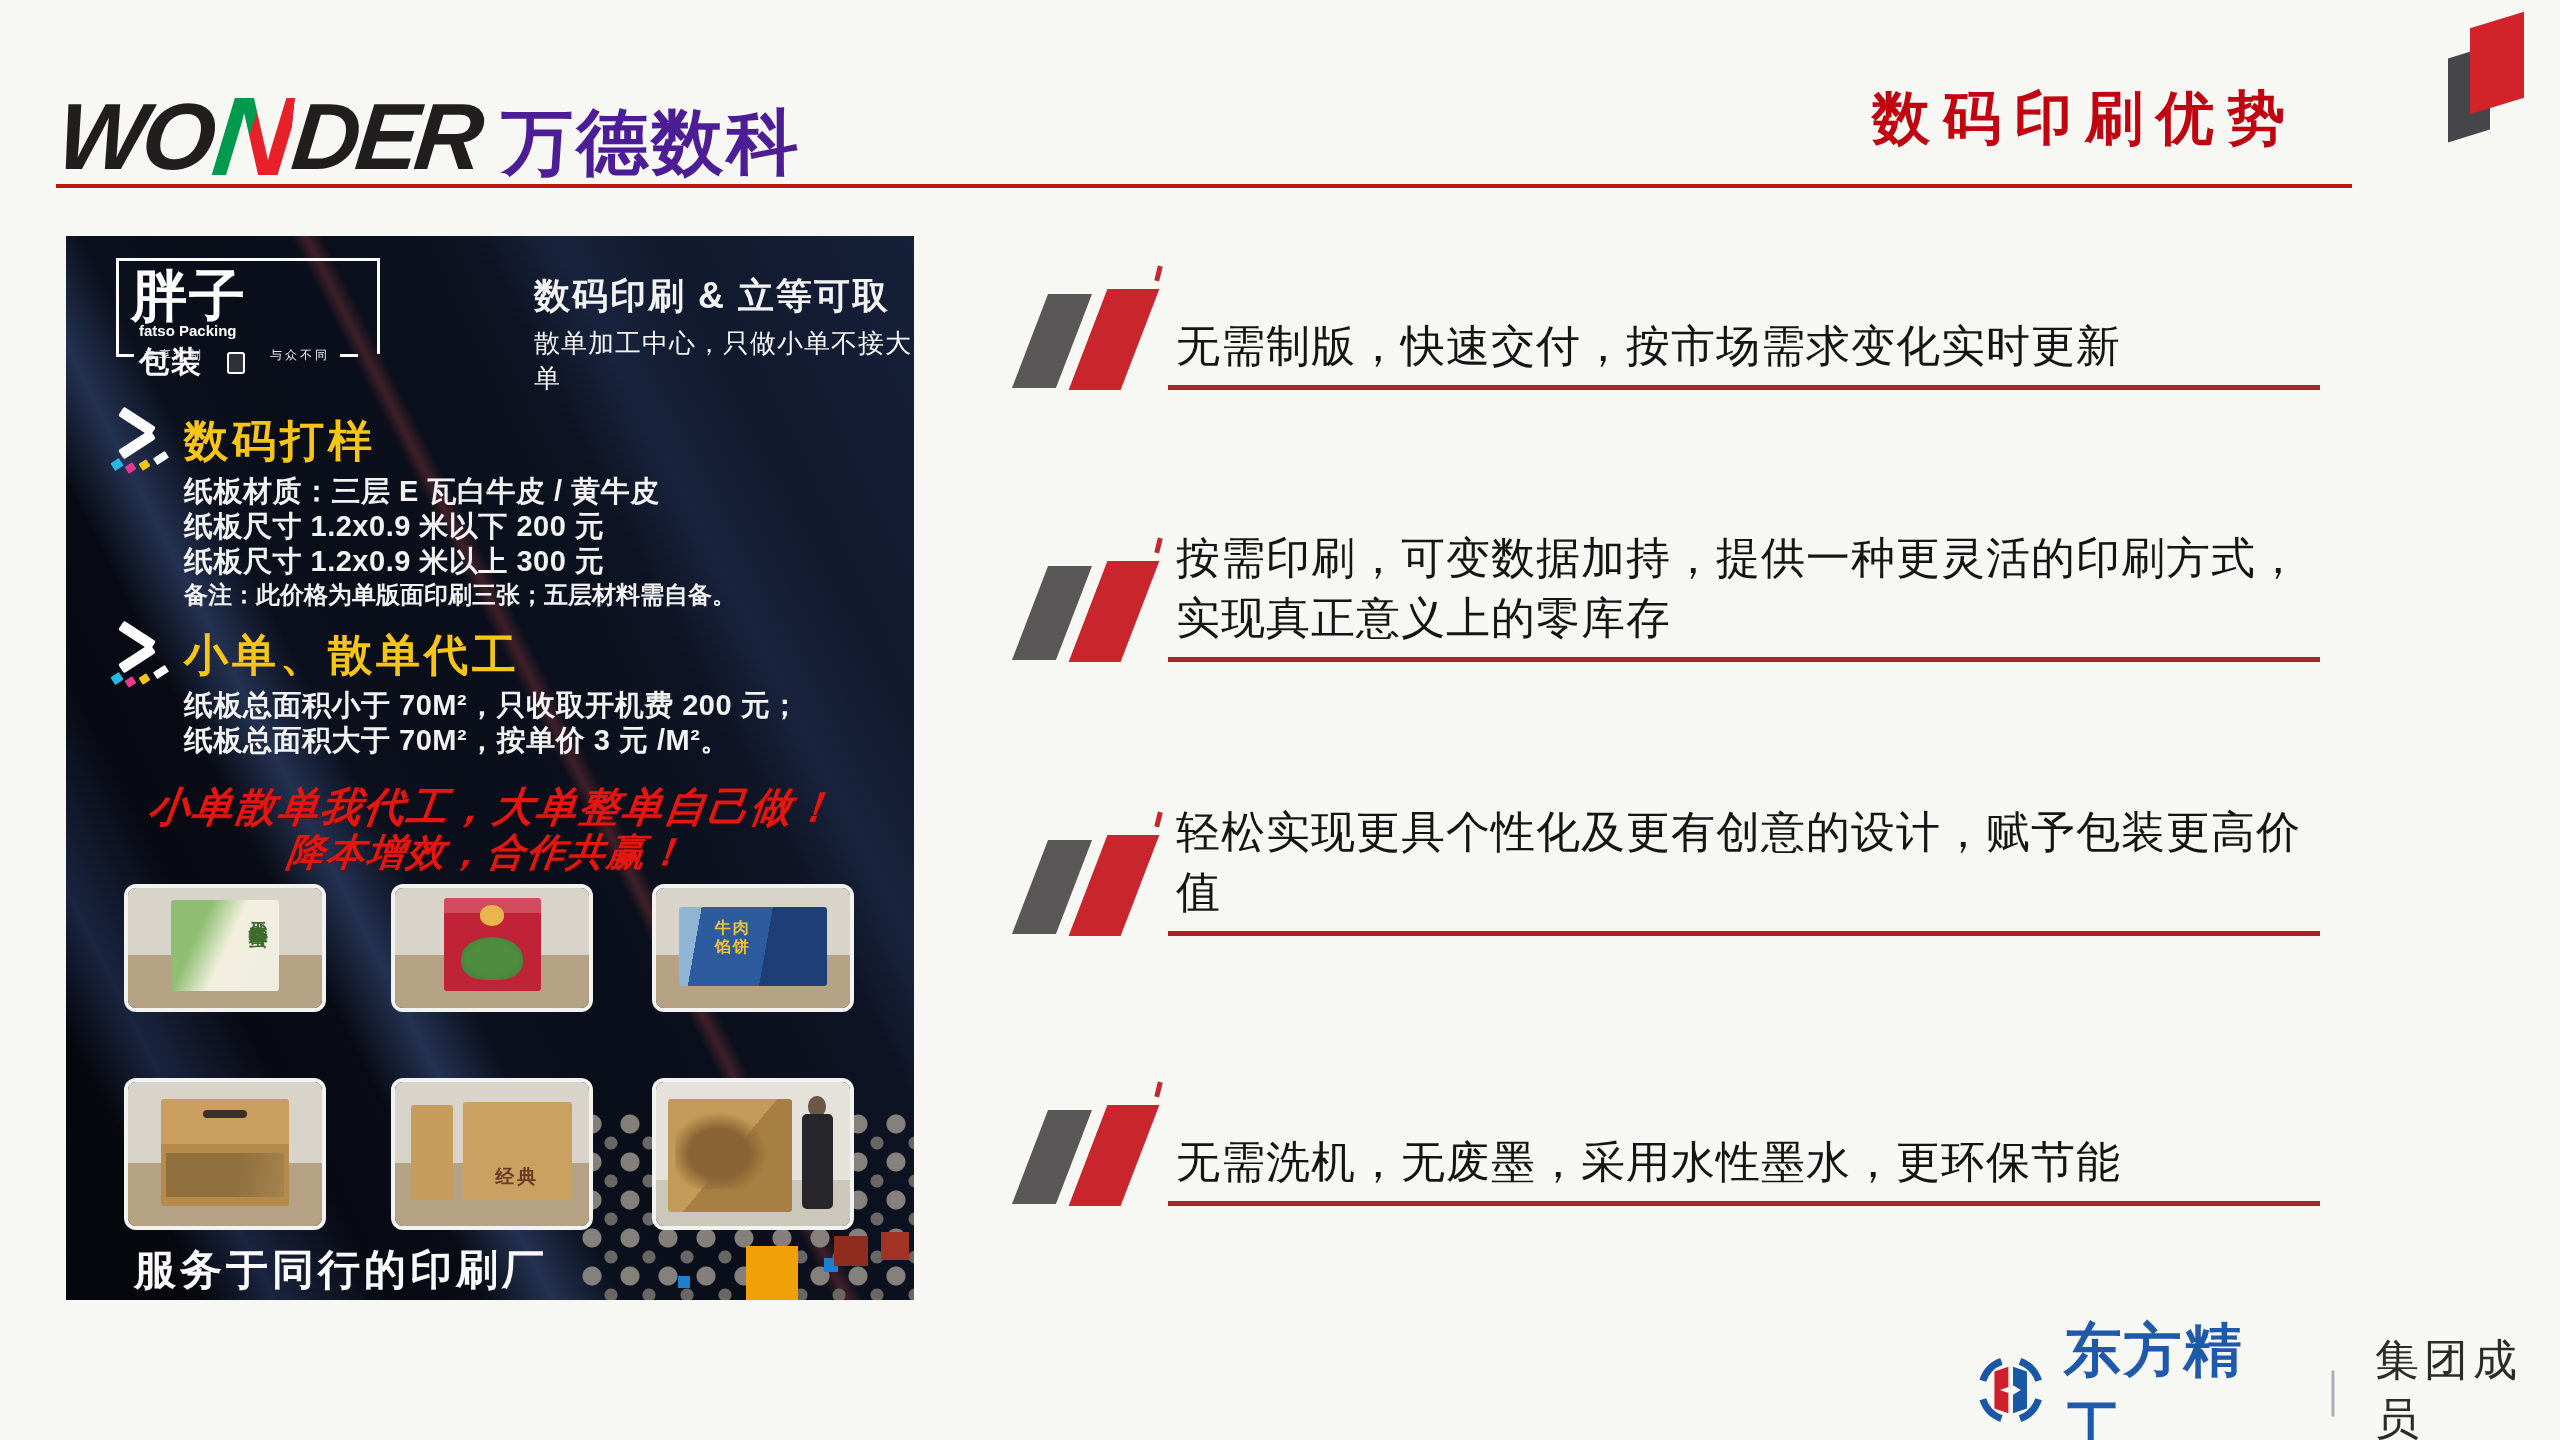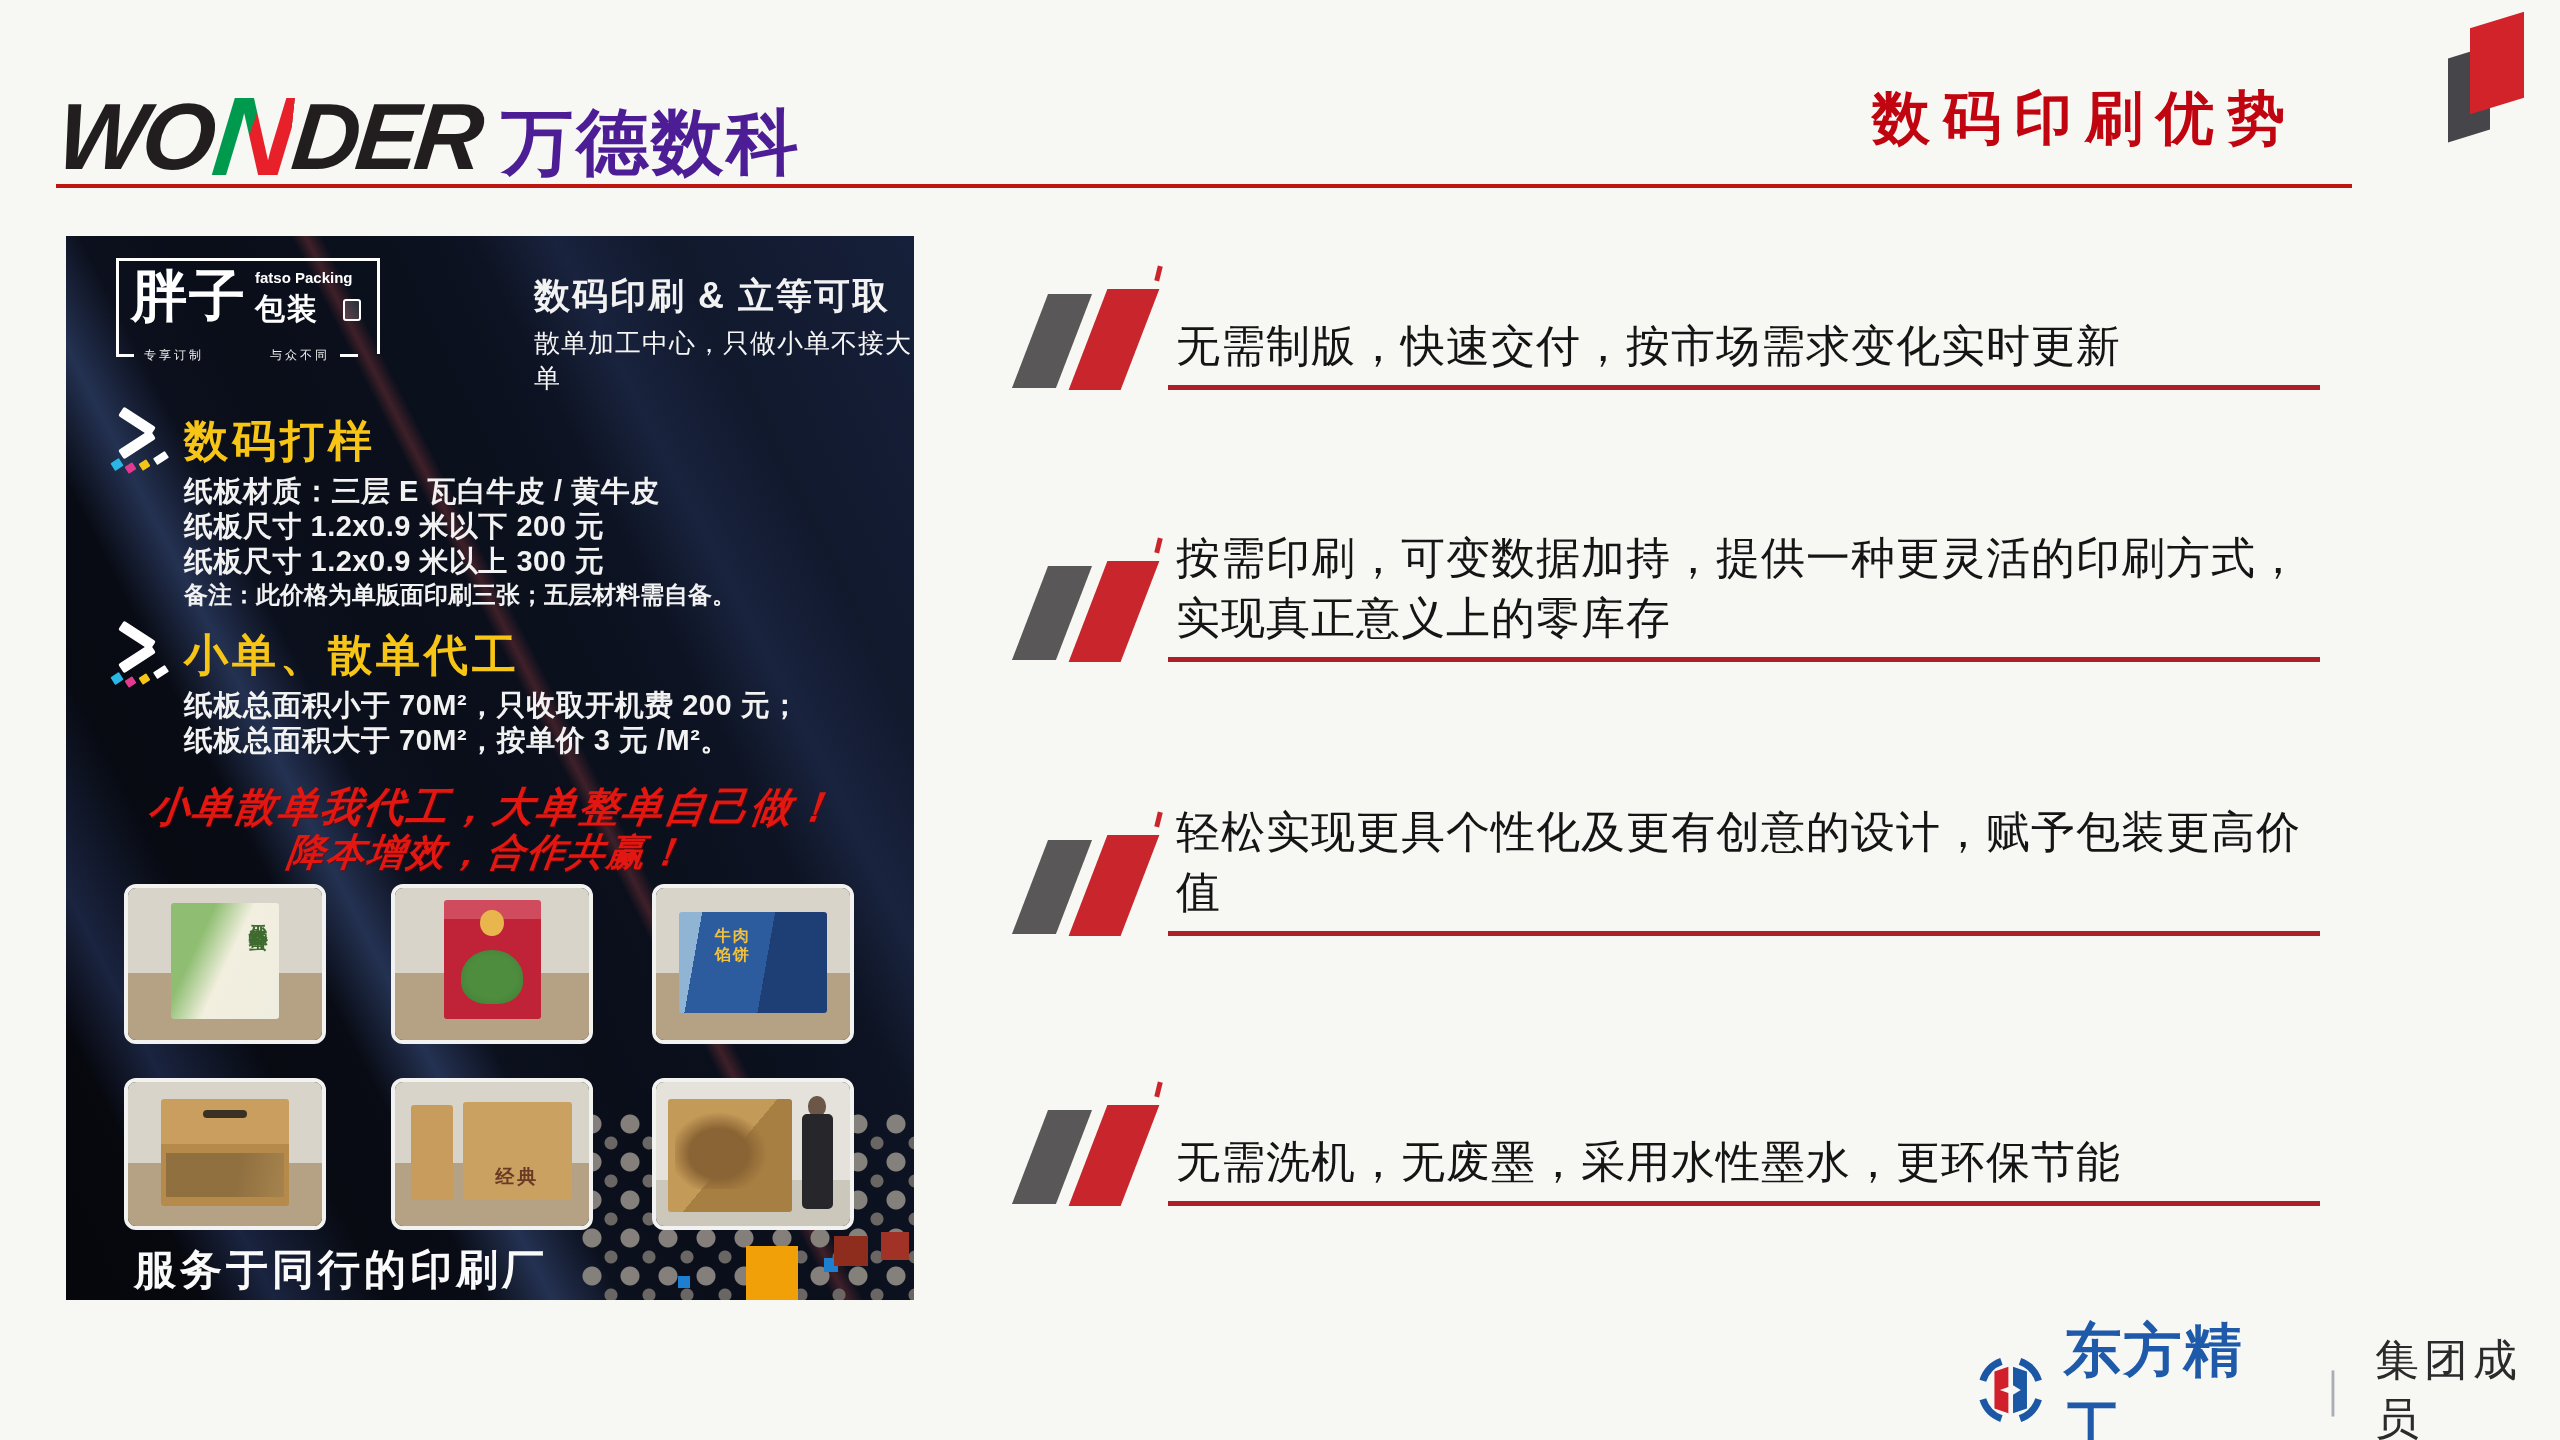--- a/index.html
+++ b/index.html
@@ -23,21 +23,21 @@
   
   .poster { position:absolute; left:66px; top:236px; width:848px; height:1064px; color:#F2F2F2; overflow:hidden;
     background:
       linear-gradient(63deg, transparent 30%, rgba(80,110,180,0.38) 35%, rgba(30,42,75,0.12) 40%, transparent 47%),
       linear-gradient(63deg, transparent 55.2%, rgba(185,70,70,0.30) 56.2%, transparent 57.4%),
       linear-gradient(63deg, transparent 10%, rgba(65,90,160,0.33) 15%, transparent 23%),
       linear-gradient(63deg, transparent 68%, rgba(55,75,130,0.25) 74%, transparent 82%),
       linear-gradient(245deg,#16203a 0%, #0b101d 40%, #06070c 100%);
   }
   .brand-box { position:absolute; left:50px; top:22px; width:264px; height:96px; border:3px solid #fff; border-bottom:none; }
-  .brand-row { display:flex; padding:8px 10px 0 12px; align-items:flex-start; }
+  .brand-row { display:flex; padding:8px 10px 0 12px; align-items:flex-start;flex-direction:column; }
   .brand-name { font-size:56px; font-weight:900; line-height:.95; letter-spacing:2px; color:#fff; }
   .brand-col { margin-left:8px; }
   .brand-en { font-size:15px; font-weight:bold; color:#fff; white-space:nowrap; }
   .brand-sub-row { display:flex; align-items:center; gap:24px; margin-top:2px; }
   .brand-sub { font-size:30px; font-weight:900; color:#fff; letter-spacing:2px; }
   .brand-stamp { width:18px; height:22px; border:2px solid #fff; border-radius:3px; background:rgba(255,255,255,.15); }
   .brand-tagline { position:absolute; left:-3px; right:-3px; bottom:-10px; display:flex; align-items:center; font-size:12px; letter-spacing:3px; color:#EDEDED; white-space:nowrap;font-family:Liberation Serif, serif; }
   .brand-tagline .seg { width:18px; height:3px; background:#fff; }
   .brand-tagline .t { padding:0 10px; }
   .brand-tagline .sp { width:46px; }
@@ -63,21 +63,21 @@
   .sec-body-1 { top:238px; }
   .sec-body-2 { top:452px; }
   .sec-note { position:absolute; left:118px; top:343px; font-size:24px; font-weight:600; }
 
   .slogan { position:absolute; left:0; right:0; top:548px; text-align:center; color:#E21711; font-family:"DejaVu Serif", serif;
             font-weight:bold; font-style:italic; transform:skewX(-7deg); text-shadow:1px 1px 0 rgba(120,0,0,.55); }
   .slogan-l1 { font-size:41px; line-height:46px; letter-spacing:2px; }
   .slogan-l2 { font-size:38px; line-height:44px; letter-spacing:2px; }
 
   .product-card { position:absolute; width:202px; border-radius:12px; border:4px solid #F2F2F0; overflow:hidden; z-index:2; background:#20201e; }
-  .row1 { top:648px; height:160px; } .row2 { top:842px; height:152px; }
+  .row1 { top:648px; height:128px; } .row2 { top:842px; height:152px; }
   .col1 { left:58px; } .col2 { left:325px; } .col3 { left:586px; }
   .scene { position:absolute; inset:0; }
   .scene-floor { background:linear-gradient(#D8D4C9 0 56%, #B5A284 56% 100%); }
   .scene-hall  { background:linear-gradient(#E4E2DB 0 68%, #CBC7BB 68% 100%); }
   .p-box { position:absolute; border-radius:3px; }
   .bag-honey { left:22%; top:10%; width:56%; height:76%; background:linear-gradient(115deg,#8FBE72 0 28%,#F2EFDF 52%,#EFEDE0 100%); }
   .bag-honey .lbl { position:absolute; right:8px; top:6px; writing-mode:vertical-rl; font-size:19px; font-weight:900; color:#3E6B2F; letter-spacing:2px; }
   .box-red { left:25%; top:8%; width:50%; height:78%; background:linear-gradient(#D04B5E 0 16%, #C02237 16% 100%); }
   .box-red .blob { position:absolute; left:18%; top:42%; width:64%; height:46%; border-radius:50% 50% 40% 40%; background:radial-gradient(#4E8C3E 0 55%, #3E7C35 100%); }
   .box-red .medal { position:absolute; left:38%; top:8%; width:24%; height:22%; border-radius:50%; background:#E8B64C; }

